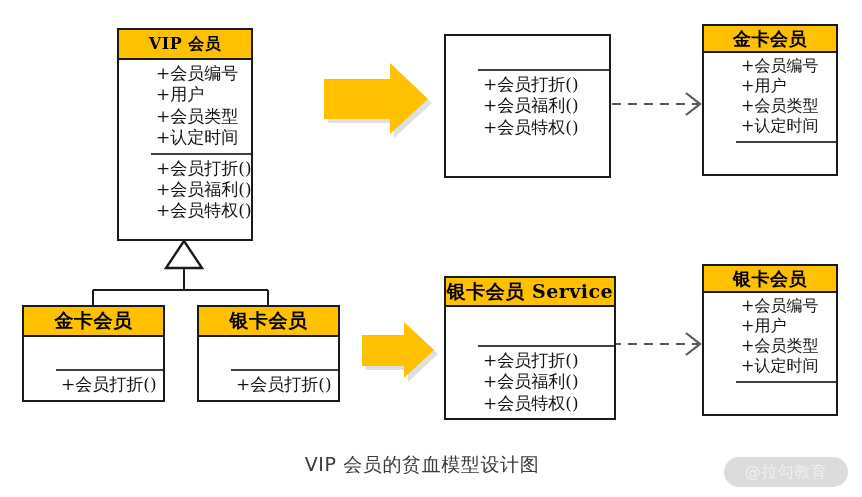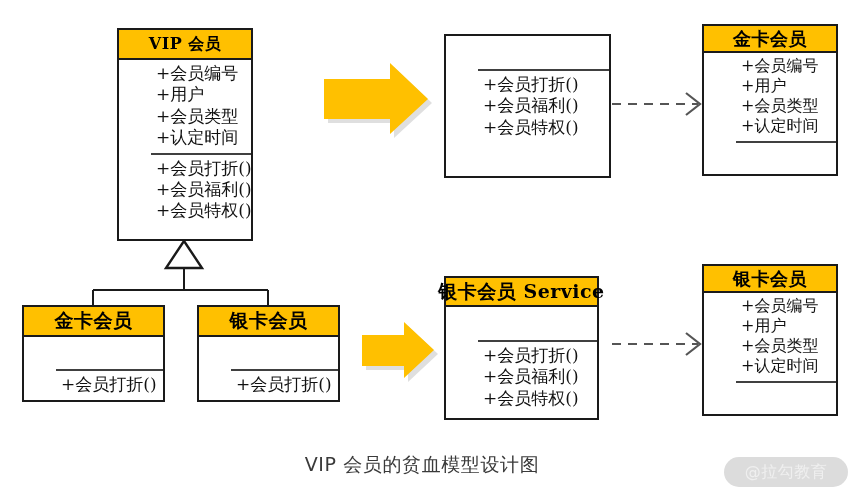--- a/index.html
+++ b/index.html
@@ -197,21 +197,21 @@
 
   <div class="uml-class sz-svc" style="left:444px; top:34px; width:167px; height:144px;">
     <div class="uml-compartment empty-compartment" style="height:33px;"></div>
     <div class="uml-compartment divided">
       <div class="uml-row">+会员打折()</div>
       <div class="uml-row">+会员福利()</div>
       <div class="uml-row">+会员特权()</div>
     </div>
   </div>
 
-  <div class="uml-class sz-svc" style="left:444px; top:276px; width:155px; height:144px;">
+  <div class="uml-class sz-svc" style="left:444px; top:276px; width:172px; height:144px;justify-content:space-between;">
     <div class="uml-header">银卡会员 Service</div>
     <div class="uml-compartment empty-compartment" style="height:33px;"></div>
     <div class="uml-compartment divided">
       <div class="uml-row">+会员打折()</div>
       <div class="uml-row">+会员福利()</div>
       <div class="uml-row">+会员特权()</div>
     </div>
   </div>
 
   <div class="uml-class sz-right" style="left:702px; top:24px; width:136px; height:152px;">

